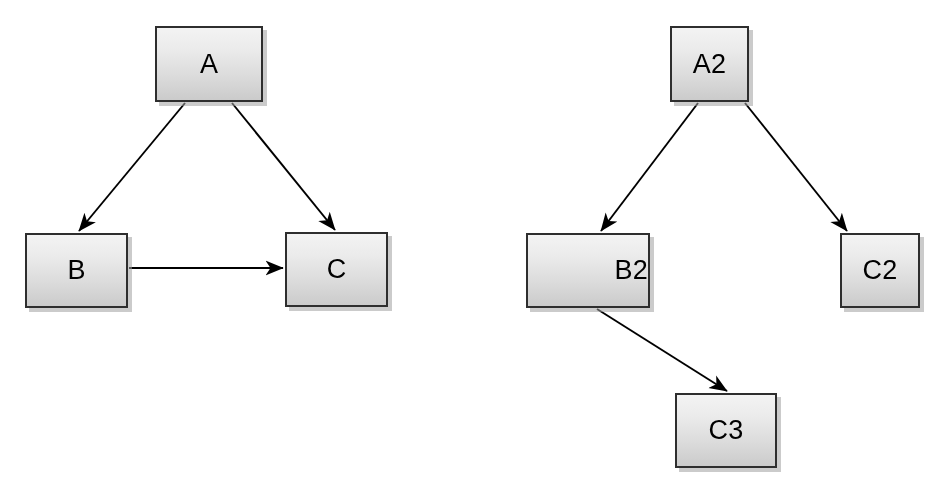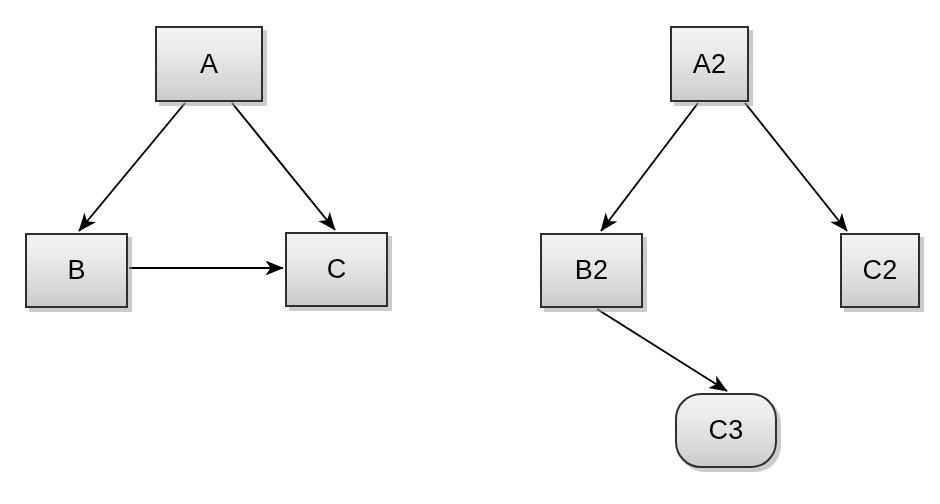--- a/index.html
+++ b/index.html
@@ -72,24 +72,24 @@
       </div>
       <div class="node" style="left: 25px; top: 233px; width: 103px; height: 75px;">
         <span class="node-label">B</span>
       </div>
       <div class="node" style="left: 285px; top: 232px; width: 103px; height: 75px;">
         <span class="node-label">C</span>
       </div>
       <div class="node" style="left: 670px; top: 26px; width: 79px; height: 76px;">
         <span class="node-label">A2</span>
       </div>
-      <div class="node" style="left: 540px; top: 233px; width: 103px; height: 75px;">
+      <div class="node" style="left: 526px; top: 233px; width: 124px; height: 75px; justify-content: flex-end;">
         <span class="node-label">B2</span>
       </div>
       <div class="node" style="left: 840px; top: 233px; width: 80px; height: 75px;">
         <span class="node-label">C2</span>
       </div>
-      <div class="node" style="left: 675px; top: 393px; width: 102px; height: 75px; border-radius: 26px;">
+      <div class="node" style="left: 675px; top: 393px; width: 102px; height: 75px;">
         <span class="node-label">C3</span>
       </div>
     </div>
 
 </div>
 
 </body></html>

